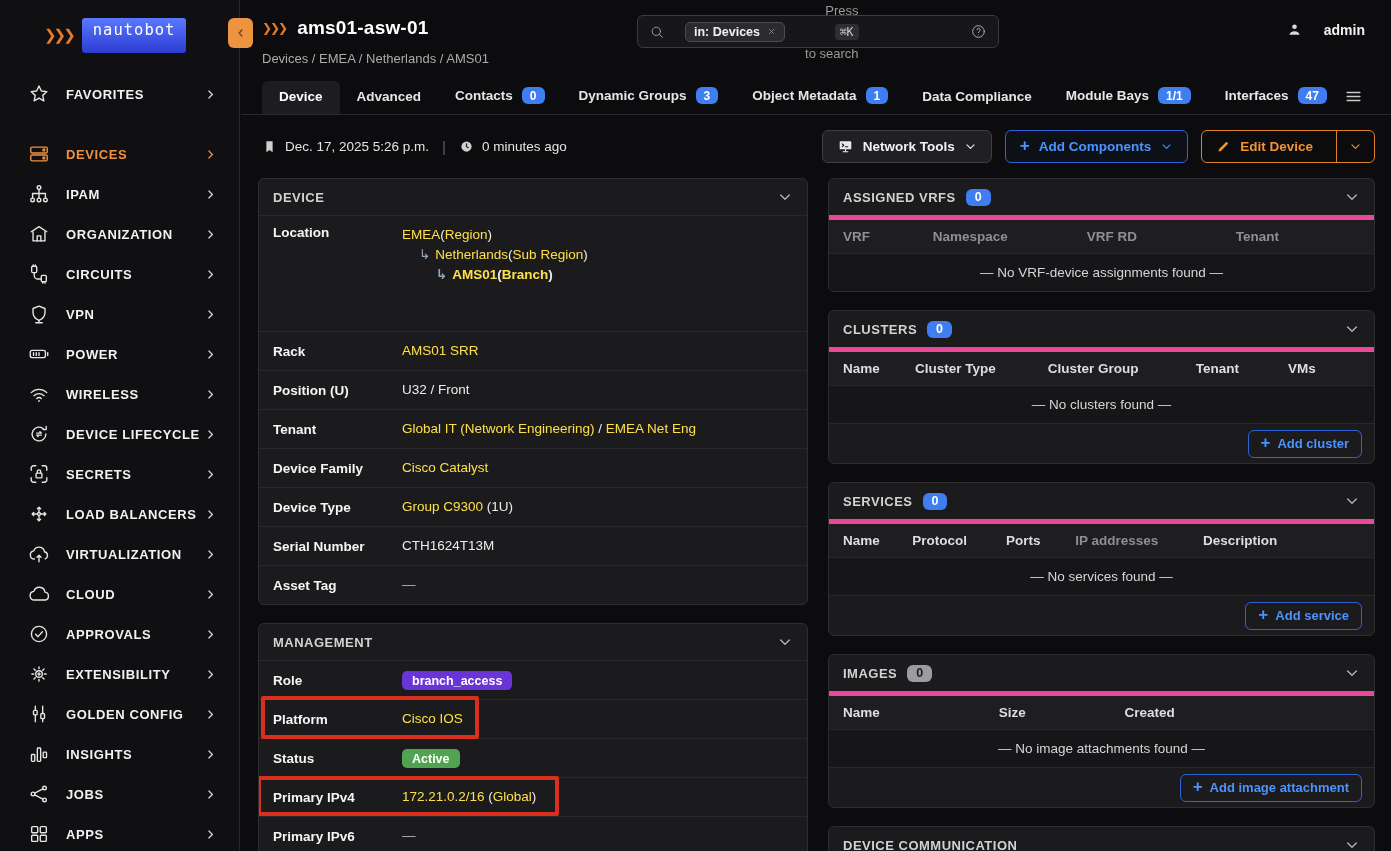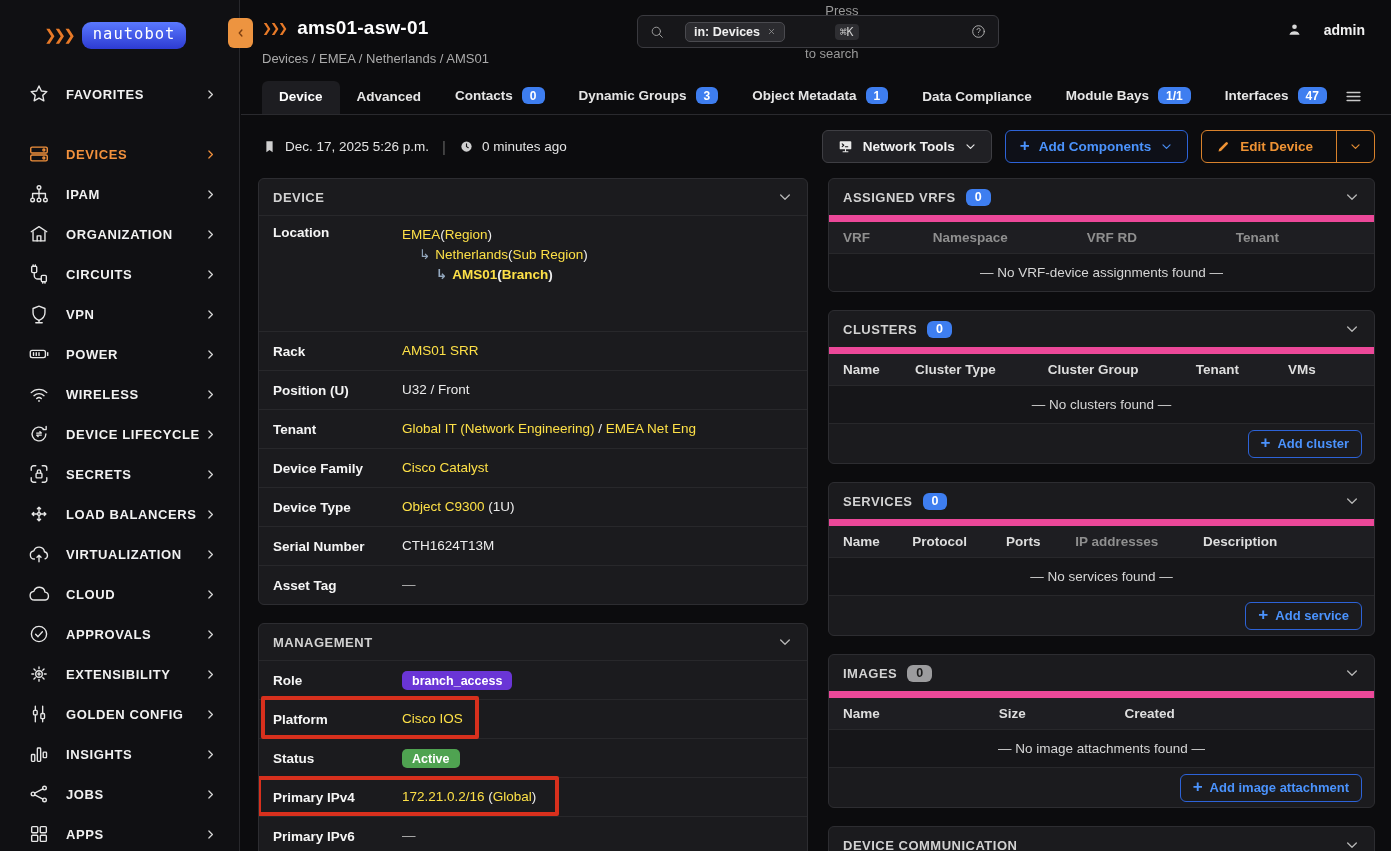--- a/index.html
+++ b/index.html
@@ -7,21 +7,21 @@
   body {
     background:#0c0c0e; color:#e8e8e8; overflow:hidden; position:relative;
     font-family:"Liberation Sans","DejaVu Sans",sans-serif; font-size:14px;
   }
   svg { display:block; fill:none; stroke:currentColor; stroke-width:1.5; stroke-linecap:round; stroke-linejoin:round; }
 
   
   .sidebar { position:absolute; left:0; top:0; width:240px; height:851px; background:#101013; border-right:1px solid #28282c; z-index:1; }
   .logo-row { display:flex; align-items:center; height:70px; padding-left:44px; cursor:pointer; }
   .logo-chev { color:#e87a28; font-size:15px; font-weight:700; letter-spacing:-3px; margin-right:9px; }
-  .logo-pill { background:linear-gradient(180deg,#5a79ff,#2d3bd2); border-radius:9px; padding:3px 11px 6px;
+  .logo-pill { background:linear-gradient(180deg,#5a79ff,#2d3bd2); border-radius:3px; padding:3px 11px 14px;
                font-family:"DejaVu Sans Mono",monospace; font-size:15.5px; color:#fff; letter-spacing:1px; }
   .side-item { display:flex; align-items:center; height:40px; padding:0 22px 0 27px; cursor:pointer; }
   .side-item.favorites { margin-top:4px; }
   .side-nav { margin-top:20px; }
   .side-icon { width:24px; height:24px; margin-right:15px; color:#e6e6e6; display:flex; align-items:center; justify-content:center; }
   .side-icon svg { width:22px; height:22px; }
   .side-label { font-size:13px; font-weight:700; letter-spacing:.6px; color:#f2f2f2; white-space:nowrap;text-align:center; }
   .side-chev { margin-left:auto; color:#d8d8d8; }
   .side-chev svg { width:13px; height:13px; stroke-width:2.2; }
   .side-item.active .side-label, .side-item.active .side-icon { color:#f2913d; }
@@ -97,21 +97,21 @@
   .kv-value { font-size:13.5px; color:#ececec; line-height:20px; }
   .link { color:#fde047; cursor:pointer; }
   .muted-dash { color:#b8b8b8; }
   .badge-purple { background:#6a35d6; color:#fff; border-radius:5px; padding:2.5px 10px; font-size:12.5px; font-weight:700; }
   .badge-green { background:#4fa351; color:#fff; border-radius:5px; padding:2.5px 10px; font-size:12.5px; font-weight:700; }
   .loc-line { display:flex; align-items:baseline; }
   .loc-line .arrow { color:#93a7bd; margin-right:5px; }
   .loc-line.bold, .loc-line.bold .link { font-weight:700; }
   .red-box { position:absolute; border:4px solid #d8301d; border-radius:2px; pointer-events:none; z-index:3; }
 
-  .tbl-cols { display:flex; border-top:7px solid #ec4899; padding:0 14px; height:38px; align-items:center; background:#1e1e22; }
+  .tbl-cols { display:flex; border-top:5px solid #ec4899; padding:0 14px; height:38px; align-items:center; background:#1e1e22; }
   .tbl-col { font-size:13.5px; font-weight:700; color:#dedede; padding-right:6px; }
   .tbl-col.dim { color:#8f8f8f; }
   .tbl-empty { border-top:1px solid #28282b; height:38px; display:flex; align-items:center; justify-content:center;
                color:#d6d6d6; font-size:13.5px; background:#161619; }
   .tbl-foot { border-top:1px solid #28282b; height:40px; display:flex; align-items:center; justify-content:flex-end; padding:0 12px; }
   .btn-add { border:1px solid #2d63d8; color:#4b93fd; border-radius:6px; height:28px; display:flex; align-items:center; gap:7px;
              padding:0 12px; font-size:13px; font-weight:600; background:transparent; cursor:pointer; font-family:inherit; white-space:nowrap; }
 </style>
 </head>
 <body>
@@ -612,21 +612,21 @@
             <div class="kv-row">
               <div class="kv-label">Tenant</div>
               <div class="kv-value"><span class="link">Global IT (Network Engineering)</span><span class=""> / </span><span class="link">EMEA Net Eng</span></div>
             </div>
             <div class="kv-row">
               <div class="kv-label">Device Family</div>
               <div class="kv-value"><span class="link">Cisco Catalyst</span></div>
             </div>
             <div class="kv-row">
               <div class="kv-label">Device Type</div>
-              <div class="kv-value"><span class="link">Object C9300</span><span class=""> (1U)</span></div>
+              <div class="kv-value"><span class="link">Group C9300</span><span class=""> (1U)</span></div>
             </div>
             <div class="kv-row">
               <div class="kv-label">Serial Number</div>
               <div class="kv-value"><span class="">CTH1624T13M</span></div>
             </div>
             <div class="kv-row">
               <div class="kv-label">Asset Tag</div>
               <div class="kv-value"><span class="muted-dash">—</span></div>
             </div>
           </section>

